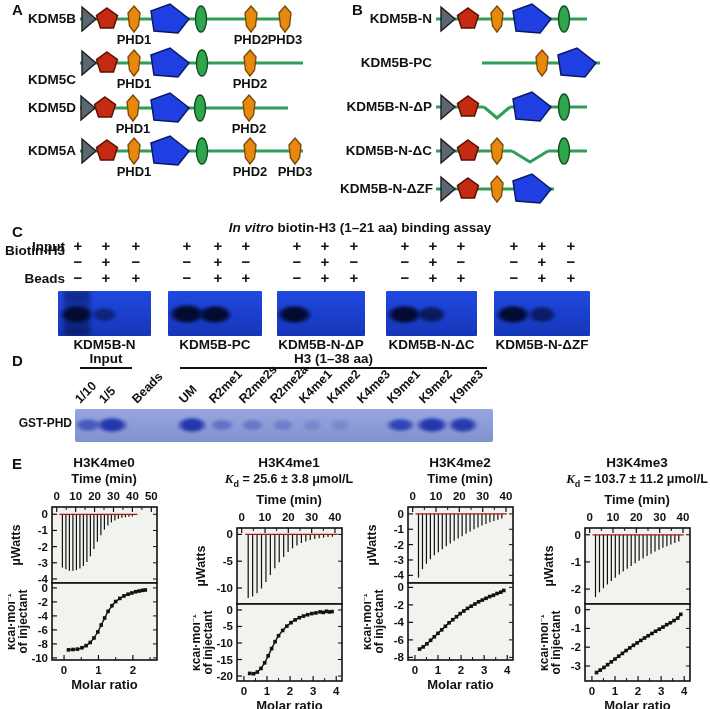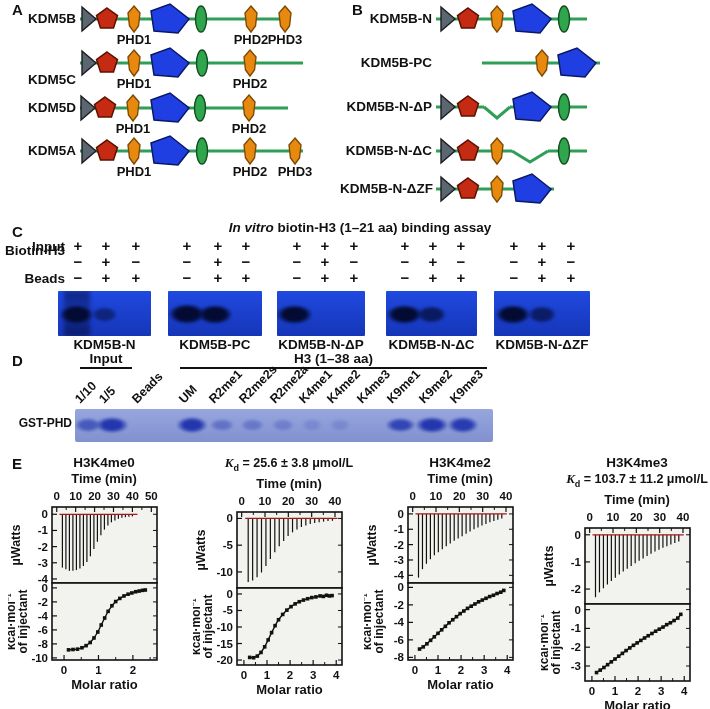--- a/index.html
+++ b/index.html
@@ -357,20 +357,21 @@
           <rect x="129.2983606557377" y="102.25" width="3.6" height="3.6" fill="#111"></rect>
           <rect x="132.74098360655736" y="101.55" width="3.6" height="3.6" fill="#111"></rect>
           <rect x="135.49508196721308" y="101.2" width="3.6" height="3.6" fill="#111"></rect>
           <text x="12" y="58" text-anchor="middle" font-size="12.5px" transform="rotate(-90 12 58)">µWatts</text>
           <text x="7" y="134.5" text-anchor="middle" font-size="12px" transform="rotate(-90 7 134.5)">kcal·mol⁻¹</text>
           <text x="19" y="134.5" text-anchor="middle" font-size="12px" transform="rotate(-90 19 134.5)">of injectant</text>
           <text x="96.5" y="202" text-anchor="middle" font-size="13px">Molar ratio</text>
         </svg>
       </div>
       <div class="itc-block" style="left: 193px; top: 455px;">
+        <div class="itc-t">H3K4me1</div>
         <div class="itc-kd"><i>K</i><sub>d</sub> = 25.6 ± 3.8 μmol/L</div>
         <div class="itc-t" style="font-size: 13px;">Time (min)</div>
         <svg width="170" height="210" style="display:block">
           <rect x="44" y="20" width="105" height="76" fill="#f2f2ef" stroke="#111" stroke-width="1.6"></rect>
           <rect x="44" y="96" width="105" height="77" fill="#f2f2ef" stroke="#111" stroke-width="1.6"></rect>
           <line x1="48.666666666666664" y1="20" x2="48.666666666666664" y2="25" stroke="#111" stroke-width="1.2"></line>
           <text x="48.666666666666664" y="13" text-anchor="middle" font-size="11.5px">0</text>
           <line x1="60.33333333333333" y1="20" x2="60.33333333333333" y2="23" stroke="#111" stroke-width="1"></line>
           <line x1="72" y1="20" x2="72" y2="25" stroke="#111" stroke-width="1.2"></line>
           <text x="72" y="13" text-anchor="middle" font-size="11.5px">10</text>

